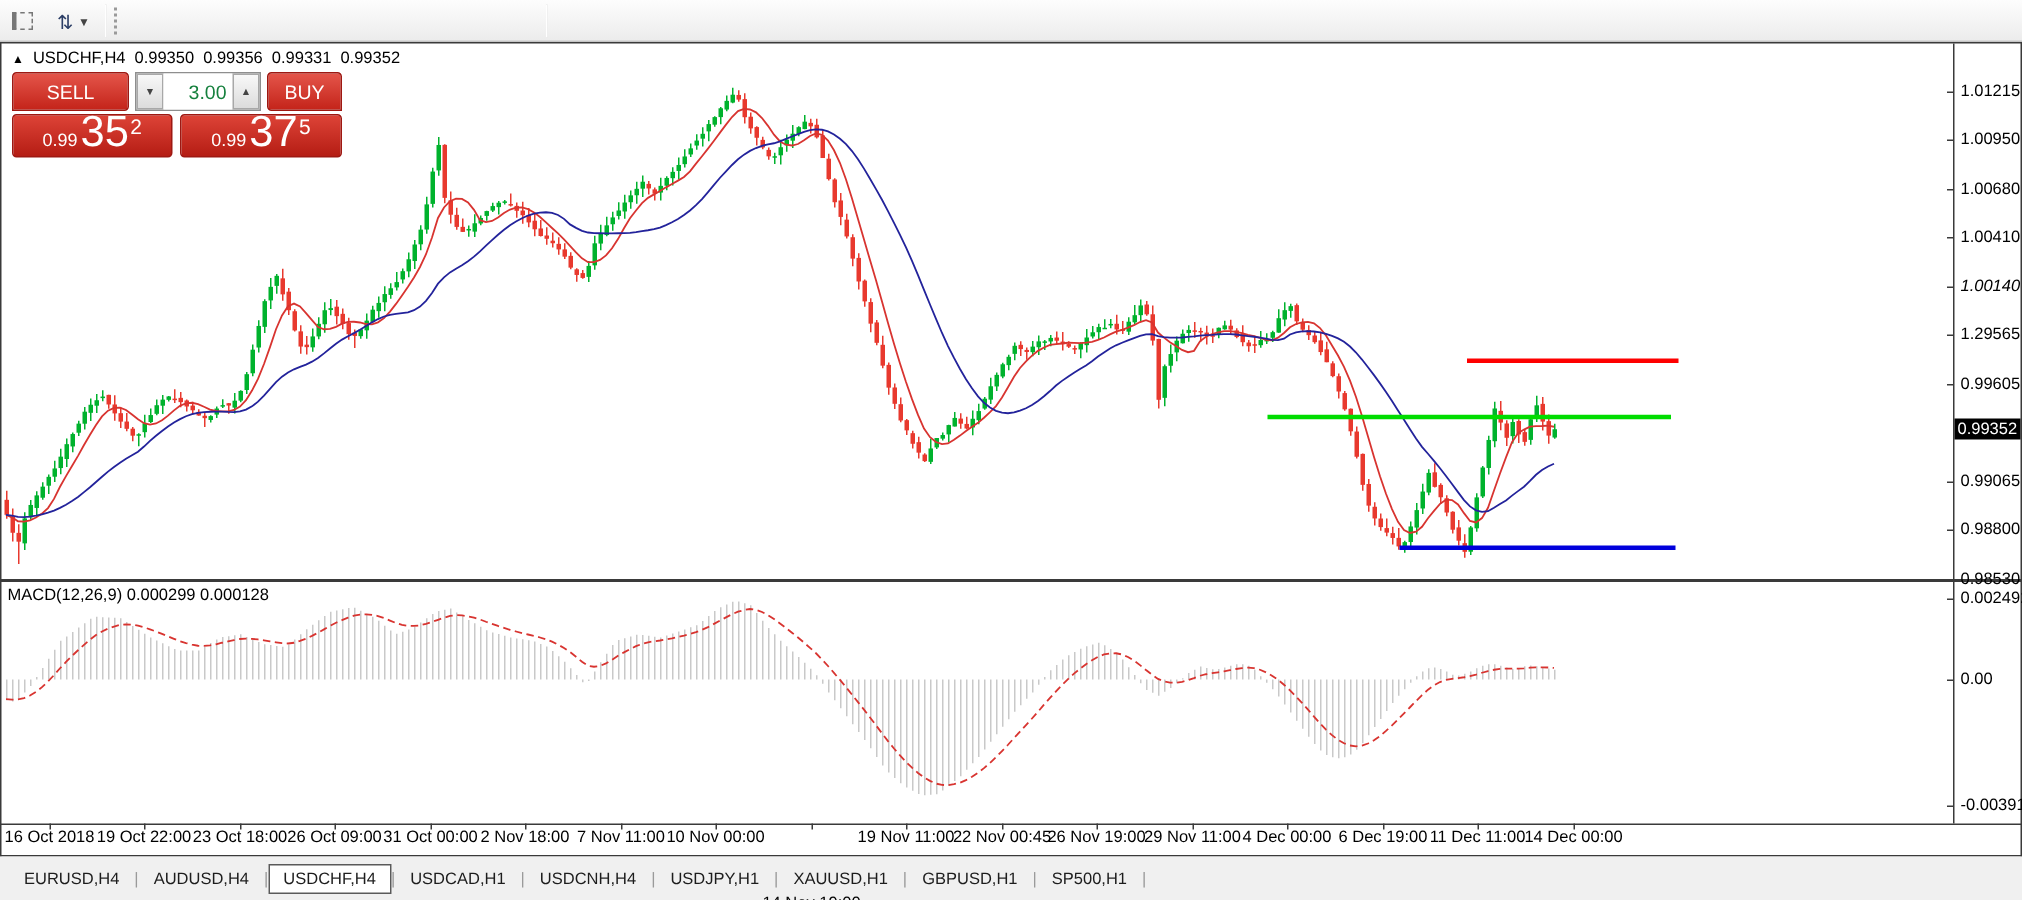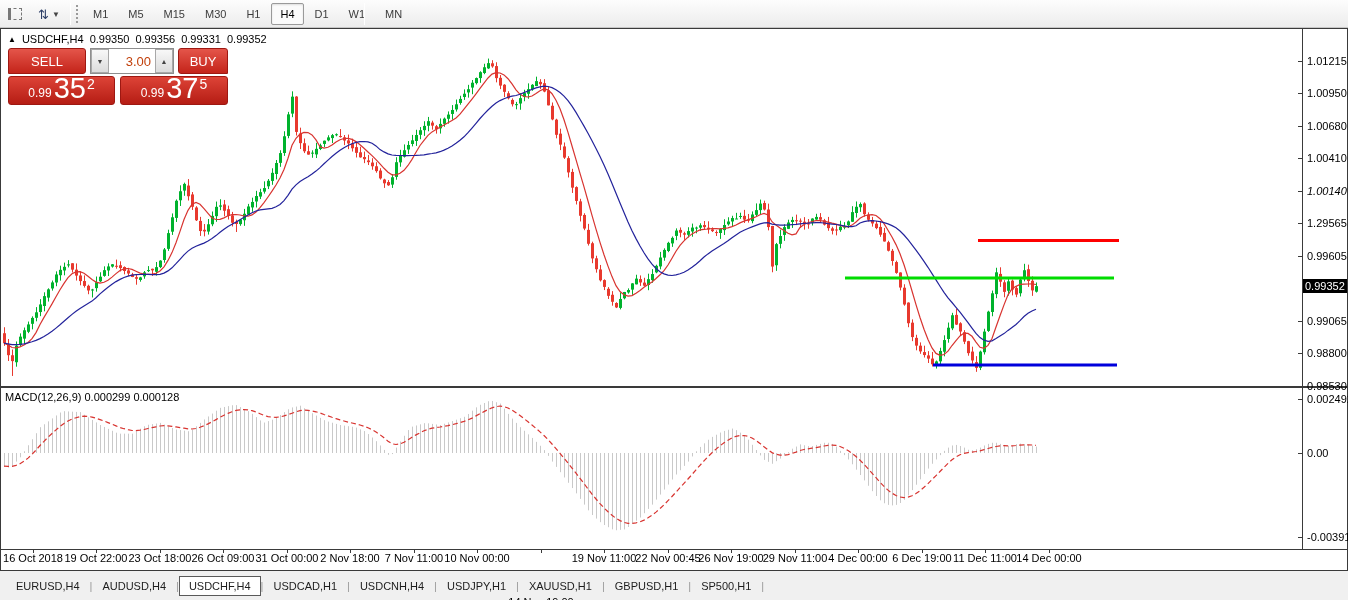--- a/index.html
+++ b/index.html
@@ -36,21 +36,21 @@
 
   
   #tradePanel { position:absolute; left:8px; top:48px; width:220px; height:57px; font-family:"Liberation Sans",sans-serif; }
   .redbtn { position:absolute; color:#fff; background:linear-gradient(#e4554a,#c4241a); border:1px solid #9e1812; border-radius:3px;
     display:flex; align-items:center; justify-content:center; font-size:13px; }
   #sellBtn { left:0; top:0; width:78px; height:26px; border-bottom-left-radius:0;text-align:right; }
   #buyBtn { left:170px; top:0; width:50px; height:26px; border-bottom-right-radius:0; }
   #volWrap { position:absolute; left:82px; top:0; width:84px; height:26px; border:1px solid #8e8e8e; background:#fff; display:flex; }
   .spin { width:18px; height:100%; background:linear-gradient(#f8f8f8,#dcdcdc); border:1px solid #a8a8a8; color:#444;
     font-size:7px; display:flex; align-items:center; justify-content:center; }
-  #volField { flex:1; height:100%; font-size:13px; color:#c2410c; display:flex; align-items:center; justify-content:flex-end; padding-right:4px; background:#fff; }
+  #volField { flex:1; height:100%; font-size:13px; color:#15803d; display:flex; align-items:center; justify-content:flex-end; padding-right:4px; background:#fff; }
   .pricebox { position:absolute; top:28px; height:29px; color:#fff; background:linear-gradient(#dd4337,#b51d14); border:1px solid #9e1812; border-radius:3px;
     display:flex; align-items:flex-end; justify-content:center; padding-bottom:2px; }
   #sellPrice { left:0; width:107px; }
   #buyPrice { left:112px; width:108px; }
   .p-small { font-size:12px; margin-right:2px; line-height:1.5; }
   .p-big { font-size:29px; line-height:.88; }
   .p-sup { font-size:14px; line-height:1; margin-left:1px; transform:translateY(-11px); }
 
   
   .axlabel { position:absolute; left:1307px; font-size:11px; color:#000; }
@@ -76,31 +76,20 @@
   <div id="toolbar">
     <div class="tbicon" id="icon-shift">
         <span class="dashbox"></span>
       </div>
     <div class="tbicon" id="icon-symbols">
       <span class="mini-arrows">⇅</span>
       <span class="caret">▼</span>
     </div>
     <div class="tbsep" style="left:70px"></div>
     <div class="grip" style="left:76px"></div>
-    <div id="periods">
-        <div class="pbtn">M1</div>
-        <div class="pbtn">M5</div>
-        <div class="pbtn">M15</div>
-        <div class="pbtn">M30</div>
-        <div class="pbtn">H1</div>
-        <div class="pbtn active">H4</div>
-        <div class="pbtn">D1</div>
-        <div class="pbtn">W1</div>
-        <div class="pbtn">MN</div>
-      </div>
     <div class="tbsep" style="left:364px"></div>
   </div>
 
   <div id="chart"></div>
   <div id="chartHeader">
     <span class="tri">▲</span>
     <span>USDCHF,H4</span>
     <span>0.99350</span>
     <span>0.99356</span>
     <span>0.99331</span>

